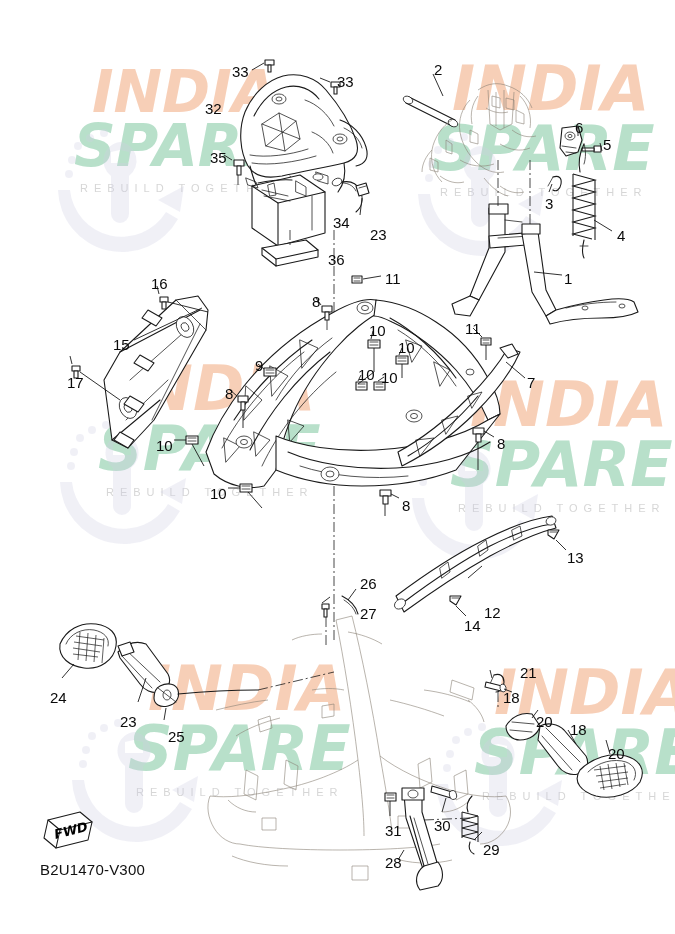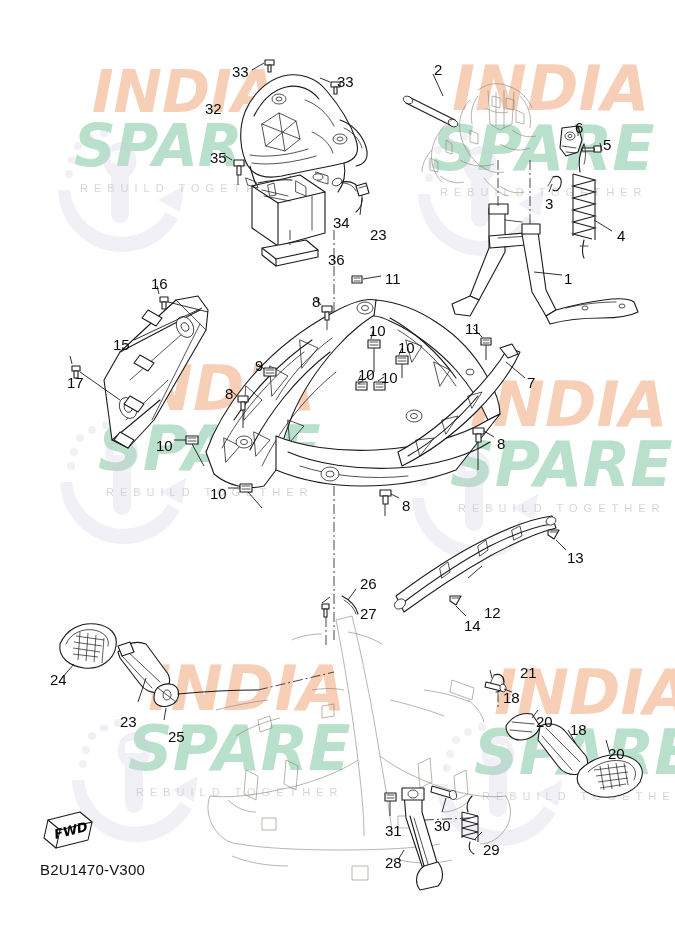--- a/index.html
+++ b/index.html
@@ -751,21 +751,21 @@
     <div class="callout" style="left:156px; top:438px;">10</div>
     <div class="callout" style="left:210px; top:486px;">10</div>
     <div class="callout" style="left:527px; top:375px;">7</div>
     <div class="callout" style="left:497px; top:436px;">8</div>
     <div class="callout" style="left:402px; top:498px;">8</div>
     <div class="callout" style="left:567px; top:550px;">13</div>
     <div class="callout" style="left:484px; top:571px;margin-top:34px;">12</div>
     <div class="callout" style="left:464px; top:618px;">14</div>
     <div class="callout" style="left:342px; top:576px;margin-left:18px;">26</div>
     <div class="callout" style="left:360px; top:576px;margin-top:30px;">27</div>
-    <div class="callout" style="left:50px;  top:672px;">24</div>
+    <div class="callout" style="left:50px;  top:690px;">24</div>
     <div class="callout" style="left:120px; top:714px;">23</div>
     <div class="callout" style="left:168px; top:729px;">25</div>
     <div class="callout" style="left:487px; top:665px;margin-left:33px;">21</div>
     <div class="callout" style="left:503px; top:690px;">18</div>
     <div class="callout" style="left:536px; top:714px;text-align:center;">20</div>
     <div class="callout" style="left:570px; top:722px;">18</div>
     <div class="callout" style="left:608px; top:746px;">20</div>
     <div class="callout" style="left:385px; top:823px;">31</div>
     <div class="callout" style="left:434px; top:818px;">30</div>
     <div class="callout" style="left:385px; top:855px;">28</div>

